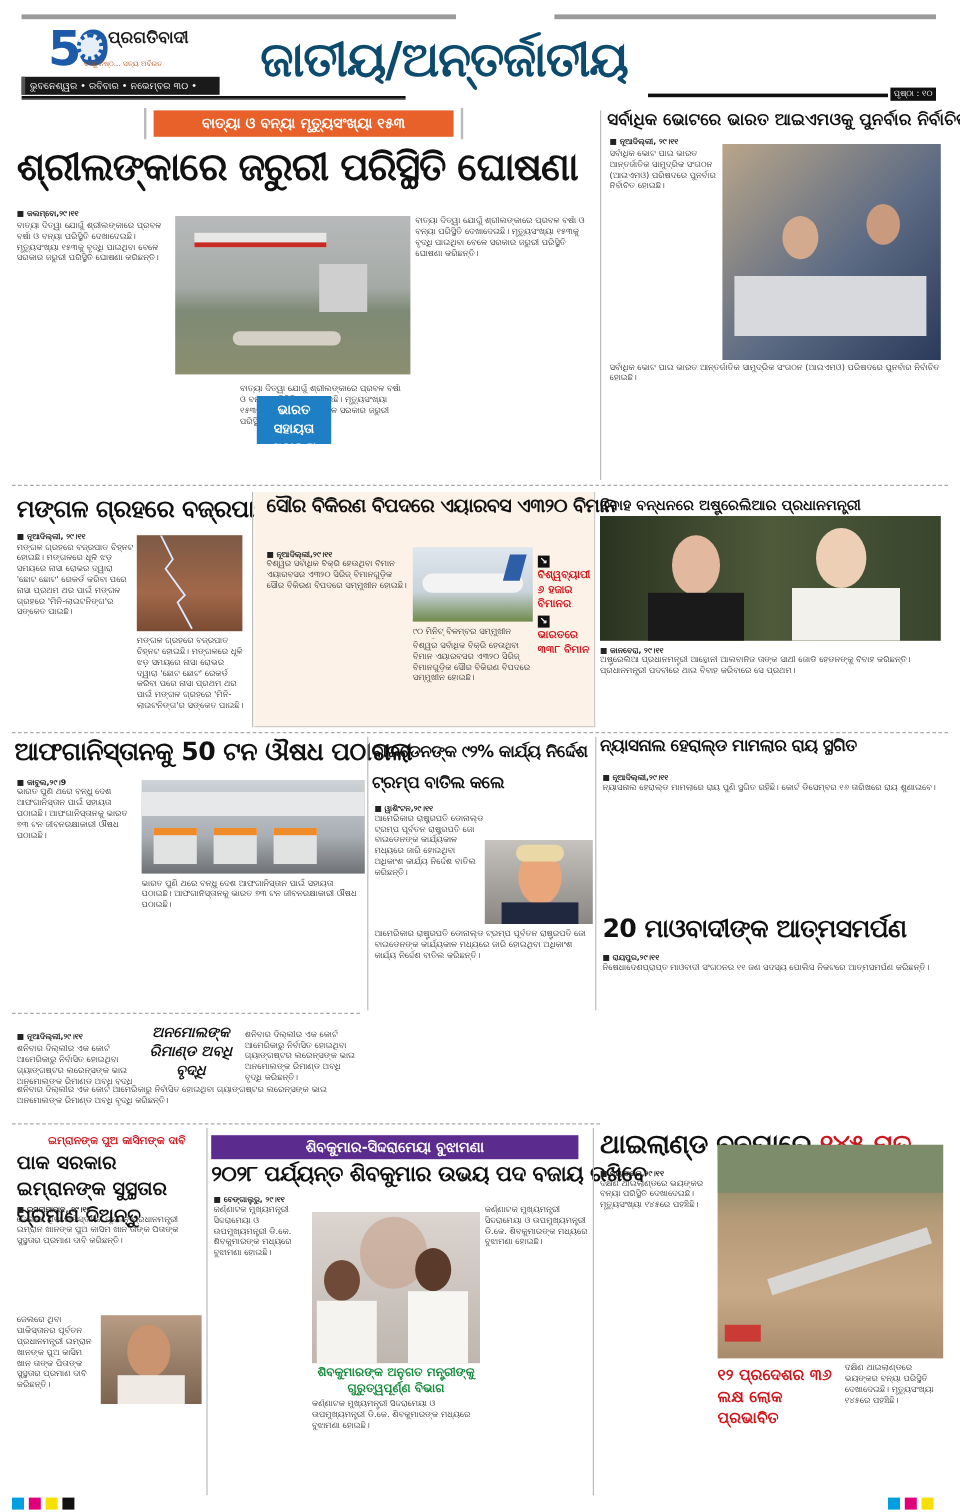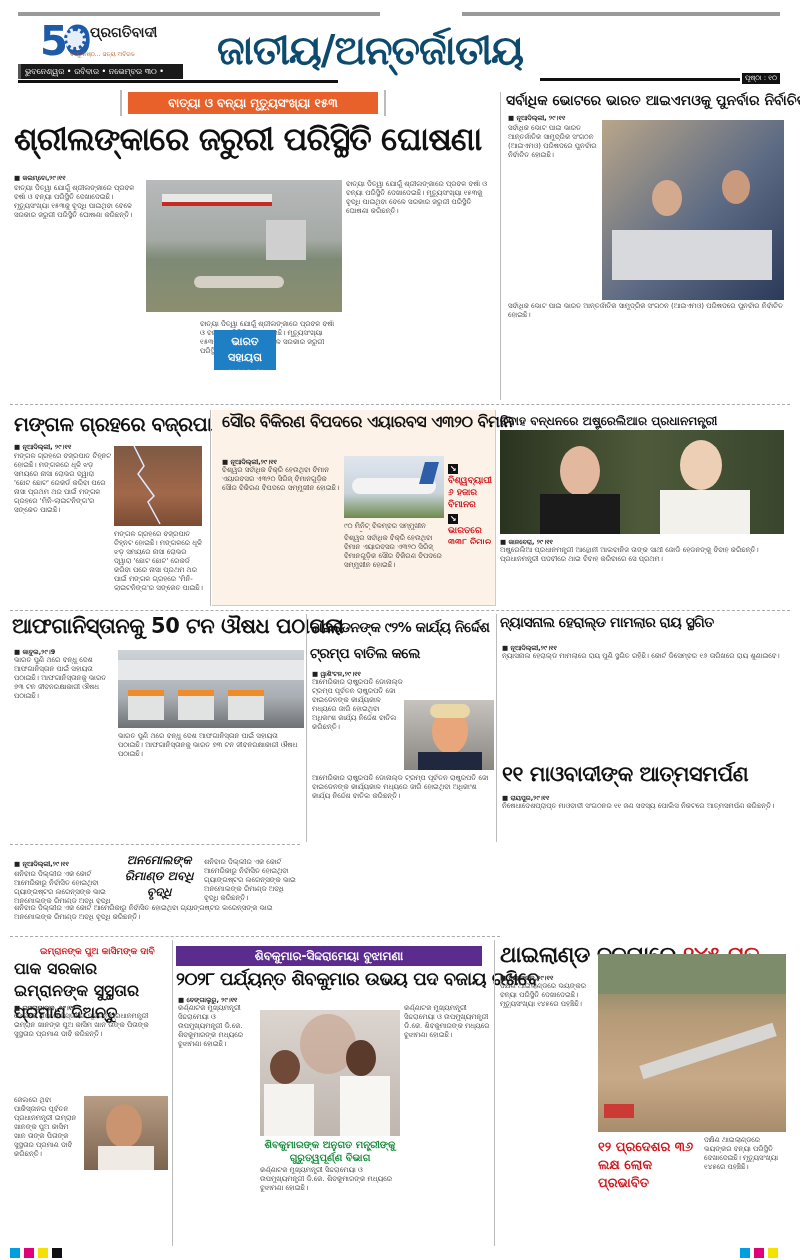--- a/index.html
+++ b/index.html
@@ -144,21 +144,21 @@
   <div style="position:absolute;left:14px;top:52px;width:64px;height:18px;background:#202840"></div>
 </div>
 <div class="abs text" style="left:312px;top:774px;width:182px;height:66px">ଆମେରିକାର ରାଷ୍ଟ୍ରପତି ଡୋନାଲ୍ଡ ଟ୍ରମ୍ପ ପୂର୍ବତନ ରାଷ୍ଟ୍ରପତି ଜୋ ବାଇଡେନଙ୍କ କାର୍ଯ୍ୟକାଳ ମଧ୍ୟରେ ଜାରି ହୋଇଥିବା ଅଧିକାଂଶ କାର୍ଯ୍ୟ ନିର୍ଦ୍ଦେଶ ବାତିଲ କରିଛନ୍ତି।</div>
 
 <div class="abs vrule" style="left:496px;top:614px;height:228px"></div>
 
 <div class="abs h-med" style="left:500px;top:614px;font-size:14px">ନ୍ୟାସନାଲ ହେରାଲ୍ଡ ମାମଲାର ରାୟ ସ୍ଥଗିତ</div>
 <div class="abs byline" style="left:502px;top:644px">■ ନୂଆଦିଲ୍ଲୀ,୨୯।୧୧</div>
 <div class="abs text" style="left:502px;top:652px;width:282px;height:80px">ନ୍ୟାସନାଲ ହେରାଲ୍ଡ ମାମଲାରେ ରାୟ ପୁଣି ସ୍ଥଗିତ ରହିଛି। କୋର୍ଟ ଡିସେମ୍ବର ୧୬ ତାରିଖରେ ରାୟ ଶୁଣାଇବେ।</div>
 
-<div class="abs h-med" style="left:502px;top:762px;font-size:21px">୧୧ ମାଓବାଦୀଙ୍କ ଆତ୍ମସମର୍ପଣ</div>
+<div class="abs h-med" style="left:502px;top:762px;font-size:21px">20 ମାଓବାଦୀଙ୍କ ଆତ୍ମସମର୍ପଣ</div>
 <div class="abs byline" style="left:502px;top:794px">■ ରାୟପୁର,୨୯।୧୧</div>
 <div class="abs text" style="left:502px;top:802px;width:282px;height:134px">ନିଷେଧାଦେଶପ୍ରାପ୍ତ ମାଓବାଦୀ ସଂଗଠନର ୧୧ ଜଣ ସଦସ୍ୟ ପୋଲିସ ନିକଟରେ ଆତ୍ମସମର୍ପଣ କରିଛନ୍ତି।</div>
 
 <div class="abs dots" style="left:10px;top:844px;width:290px"></div>
 
 <div class="abs byline" style="left:14px;top:860px">■ ନୂଆଦିଲ୍ଲୀ,୨୯।୧୧</div>
 <div class="abs text" style="left:14px;top:870px;width:100px;height:34px">ଶନିବାର ଦିଲ୍ଲୀର ଏକ କୋର୍ଟ ଆମେରିକାରୁ ନିର୍ବାସିତ ହୋଇଥିବା ଗ୍ୟାଙ୍ଗଷ୍ଟର ଲରେନ୍ସଙ୍କ ଭାଇ ଅନମୋଲଙ୍କ ରିମାଣ୍ଡ ଅବଧି ବୃଦ୍ଧି କରିଛନ୍ତି।</div>
 <div class="abs h-small" style="left:116px;top:852px;width:86px;font-style:italic;font-size:12px;white-space:normal;text-align:center;line-height:16px">ଅନମୋଲଙ୍କ ରିମାଣ୍ଡ ଅବଧି ବୃଦ୍ଧି</div>
 <div class="abs text" style="left:204px;top:858px;width:96px;height:46px">ଶନିବାର ଦିଲ୍ଲୀର ଏକ କୋର୍ଟ ଆମେରିକାରୁ ନିର୍ବାସିତ ହୋଇଥିବା ଗ୍ୟାଙ୍ଗଷ୍ଟର ଲରେନ୍ସଙ୍କ ଭାଇ ଅନମୋଲଙ୍କ ରିମାଣ୍ଡ ଅବଧି ବୃଦ୍ଧି କରିଛନ୍ତି।</div>
 <div class="abs text" style="left:14px;top:904px;width:286px;height:26px">ଶନିବାର ଦିଲ୍ଲୀର ଏକ କୋର୍ଟ ଆମେରିକାରୁ ନିର୍ବାସିତ ହୋଇଥିବା ଗ୍ୟାଙ୍ଗଷ୍ଟର ଲରେନ୍ସଙ୍କ ଭାଇ ଅନମୋଲଙ୍କ ରିମାଣ୍ଡ ଅବଧି ବୃଦ୍ଧି କରିଛନ୍ତି।</div>

